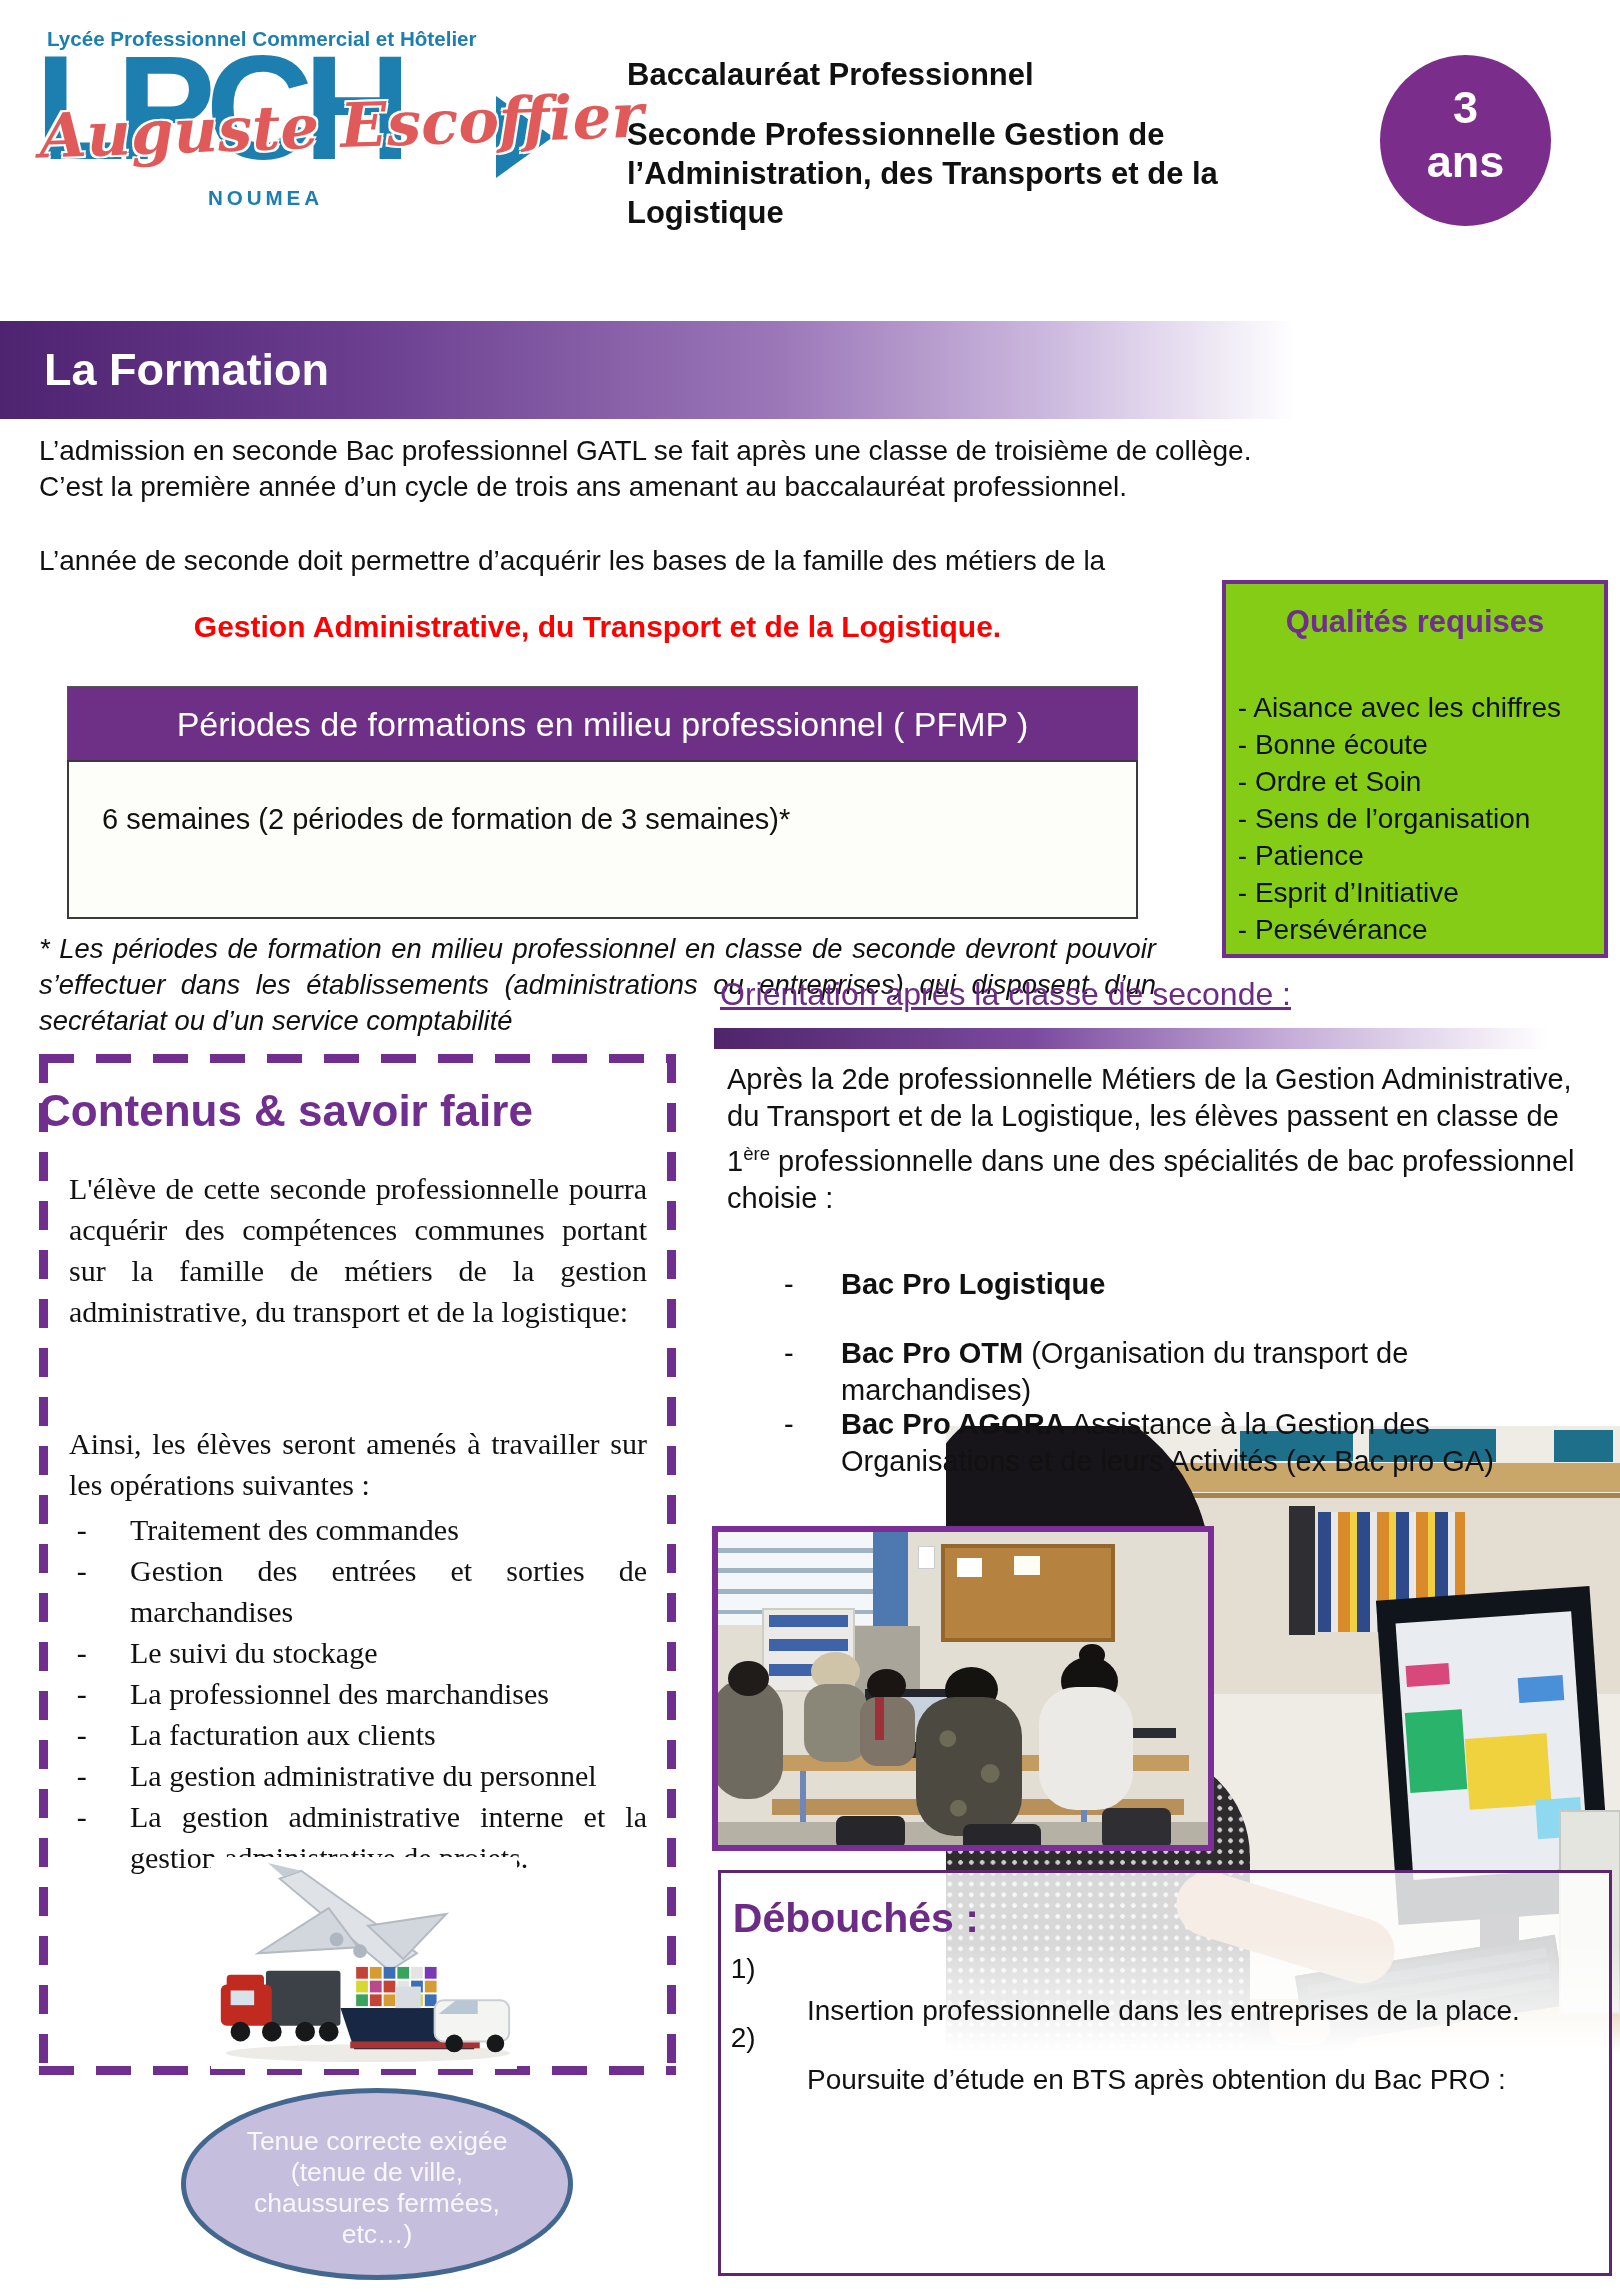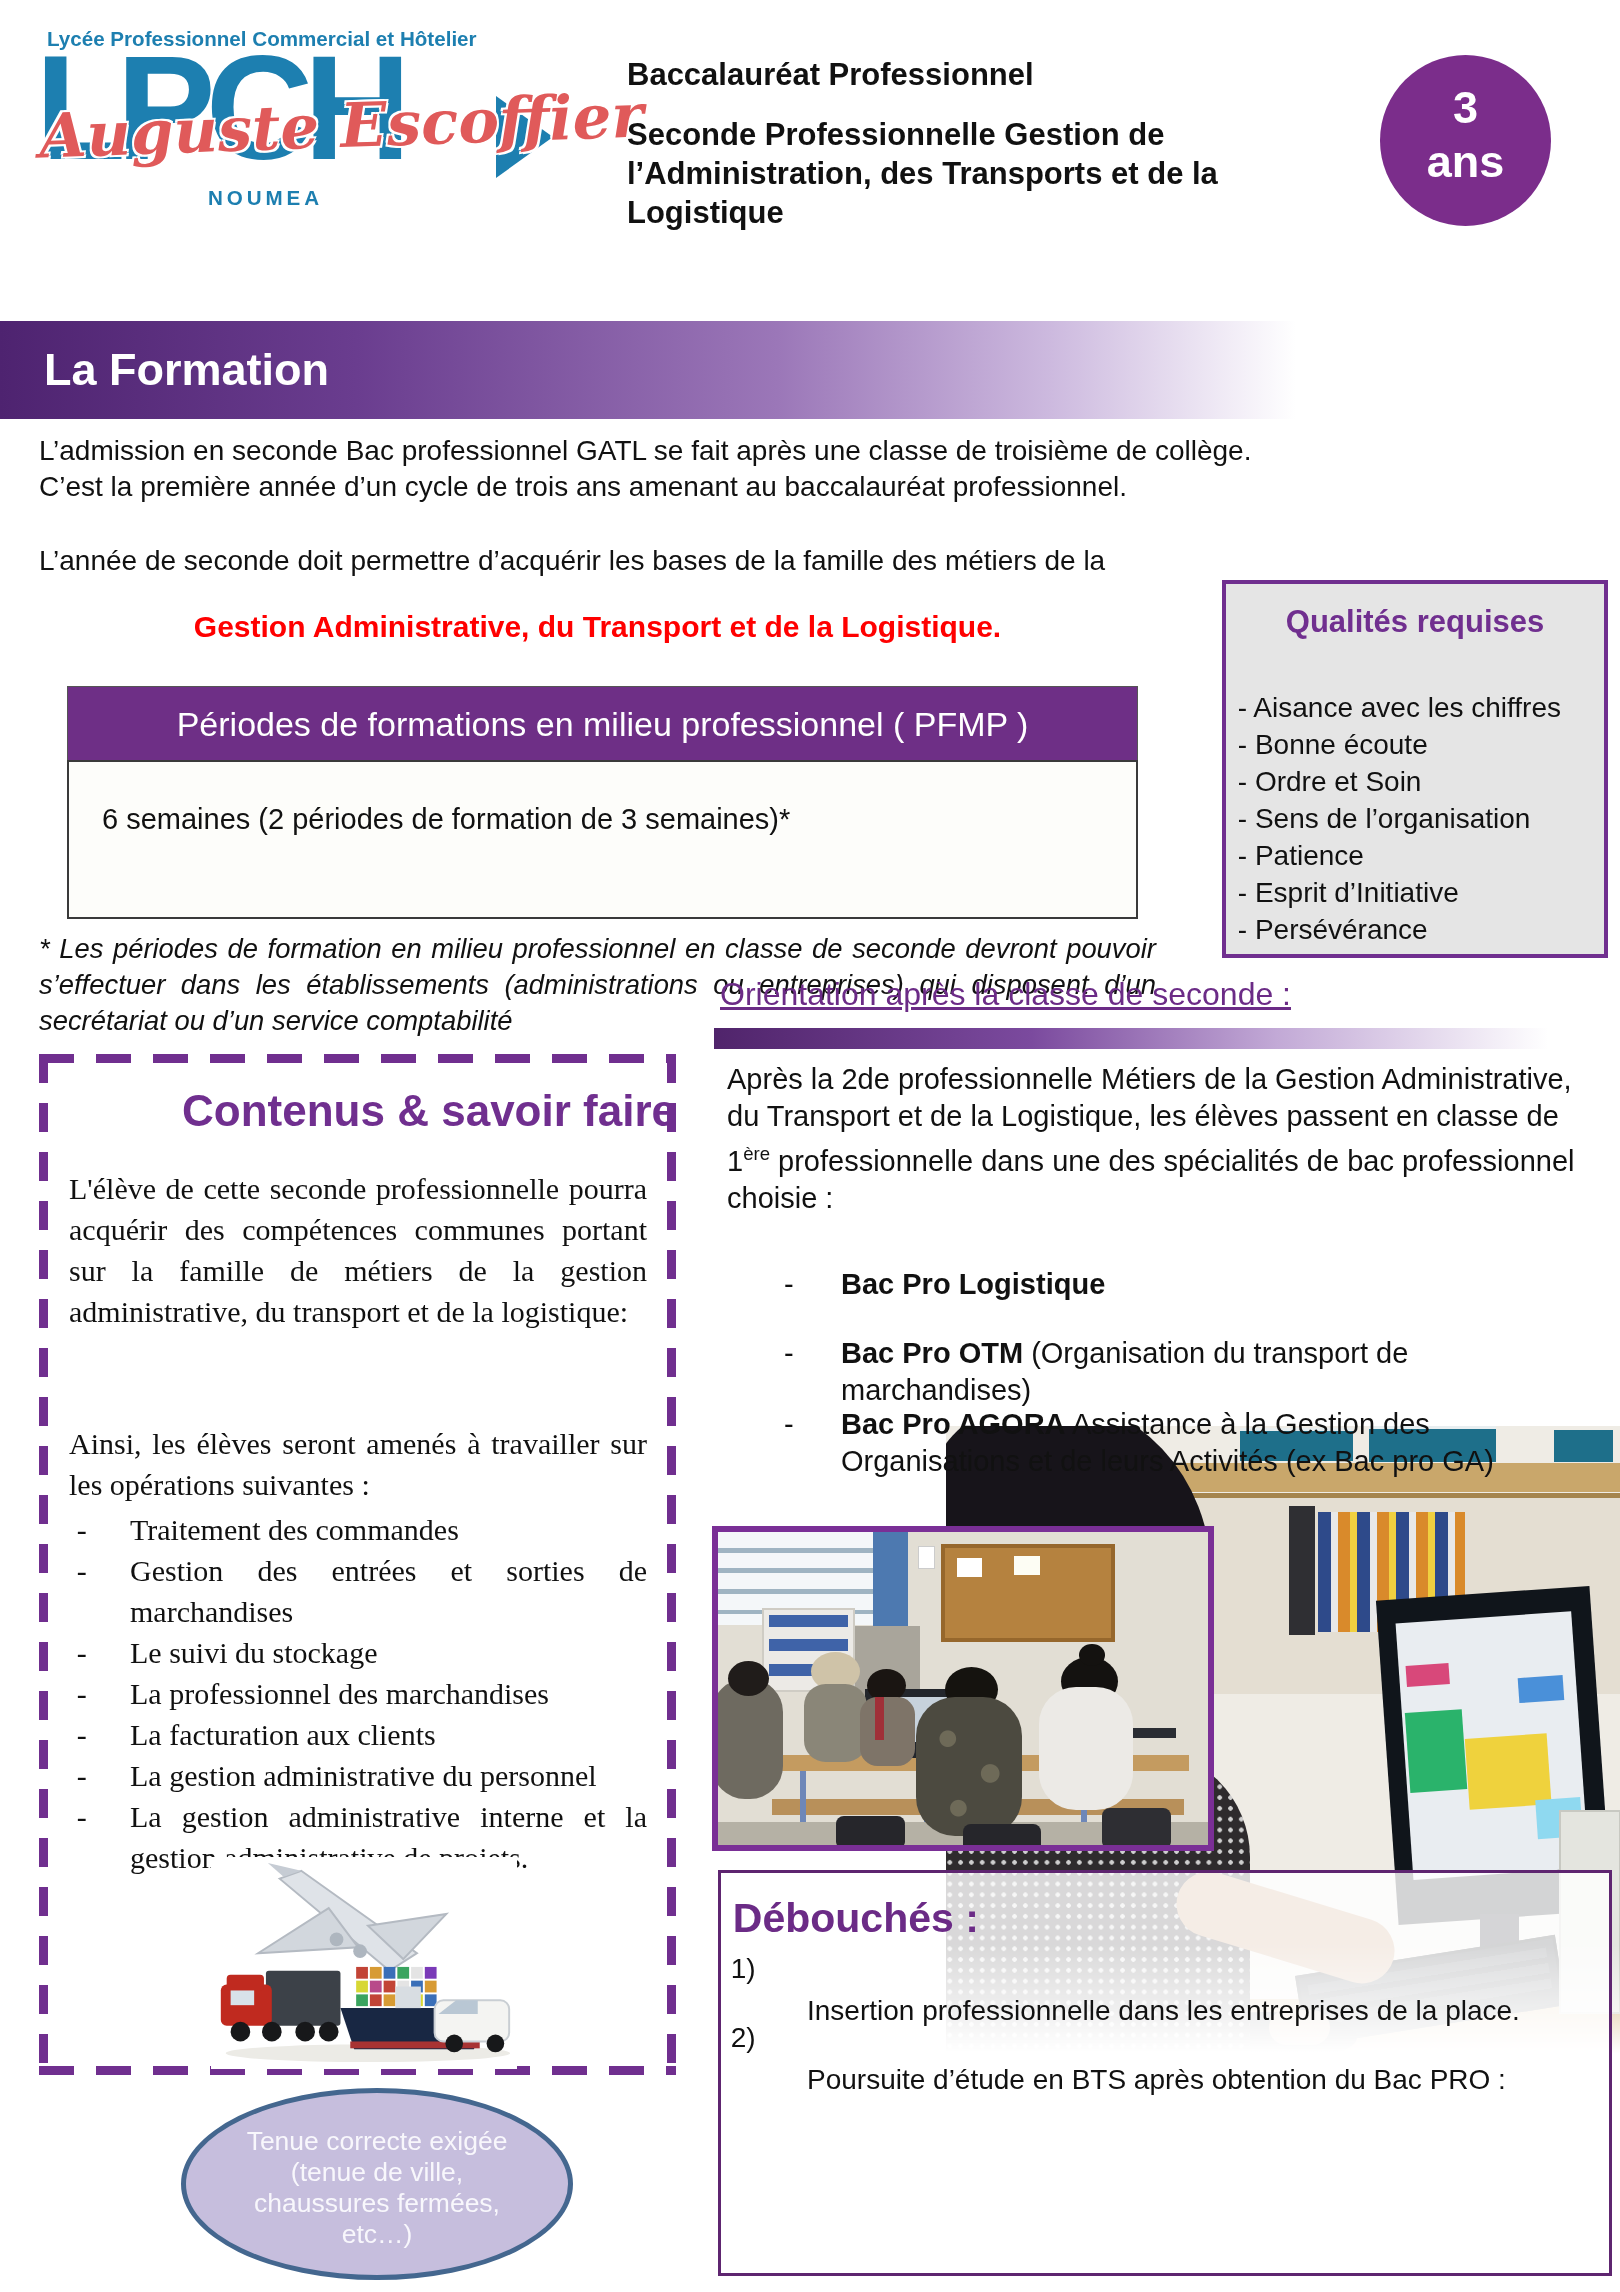--- a/index.html
+++ b/index.html
@@ -32,21 +32,21 @@
   .banner{left:0;top:321px;width:1620px;height:98px;
       background:linear-gradient(90deg,#4e2370 0%,#6a3d8f 22%,#9b77b8 48%,#cdbadf 65%,#ffffff 80%);}
   .banner-text{left:44px;top:321px;height:98px;line-height:98px;color:#fff;font-size:45px;font-weight:bold;}
 
   
   .para1{left:39px;top:433px;width:1529px;font-size:28px;line-height:36px;white-space:pre-line;}
   .para2{left:39px;top:545px;width:1529px;font-size:28px;}
   .highlight{left:39px;top:610px;width:1117px;text-align:center;color:var(--red);font-weight:bold;font-size:30px;}
 
   
-  .qualites{left:1222px;top:580px;width:386px;height:378px;border:4.9px solid var(--accent);background:#e5e5e5;}
+  .qualites{left:1222px;top:580px;width:386px;height:378px;border:4.9px solid var(--accent);background:#84cc16;}
   .qualites-title{width:100%;text-align:center;margin-top:19.6px;color:var(--accent);font-weight:bold;font-size:31px;}
   .qualites-list{margin:49px 0 0 11.8px;list-style:none;font-size:28px;line-height:37px;color:#111;}
 
   
   .pfmp{left:67px;top:686px;width:1071px;}
   .pfmp-head{height:74px;background:#6e2f86;color:#fff;text-align:center;line-height:74px;font-size:34px;border:1px solid #555;border-bottom:none;}
   .pfmp-body{display:flex;height:159px;border:2px solid #3a3a3a;background:#fdfdfa;}
   .pfmp-c1{width:245px;border-right:2px solid #8a8a8a;padding:41px 0 0 25.5px;font-size:29px;background:#f7f6f2;}
   .pfmp-c2{flex:1;padding:41px 0 0 33px;font-size:29px;}
   .footnote{left:39px;top:931px;width:1117px;font-size:27.4px;line-height:36px;font-style:italic;text-align:justify;}
@@ -58,21 +58,21 @@
   .orient-intro{left:727px;top:1061px;width:898px;font-size:29px;line-height:37px;white-space:pre-line;}
   .orient-intro sup{font-size:18.6px;}
   .ob{width:784px;font-size:29px;line-height:37px;}
   .ob .dash{position:absolute;left:0;top:0;}
   .ob .txt{display:block;margin-left:57px;width:720px;}
   .ob b{font-weight:bold;}
 
   
   .dash-h{height:8.8px;background:repeating-linear-gradient(90deg,var(--accent) 0 35px,transparent 35px 57px);}
   .dash-v{width:8.8px;background:repeating-linear-gradient(180deg,var(--accent) 0 29px,transparent 29px 49px);}
-  .contenus-title{left:39px;top:1086px;width:637px;text-align:right;color:var(--accent);font-weight:bold;font-size:44px;}
+  .contenus-title{left:39px;top:1086px;width:637px;text-align:left;color:var(--accent);font-weight:bold;font-size:44px;}
   .serif{font-family:"Liberation Serif",serif;}
   .c-para{left:69px;width:578px;font-size:30px;line-height:41px;text-align:justify;}
   .c-list{left:69px;top:1509px;width:578px;font-size:30px;line-height:41px;list-style:none;}
   .c-item{position:relative;padding-left:61px;text-align:justify;}
   .c-item .dash{position:absolute;left:7.8px;top:0;}
 
   
   .classroom{left:712px;top:1526px;width:502px;height:325px;border:6.9px solid #7a2f96;background:#e2ded4;z-index:5;overflow:hidden;}
   .office{left:946px;top:1426px;width:674px;height:637px;background:#efece5;z-index:1;overflow:hidden;}
   .speckle{background-color:#2e2b2d;background-image:radial-gradient(#cfcfcf 2px,transparent 2.5px);background-size:10.8px 10.8px;}

